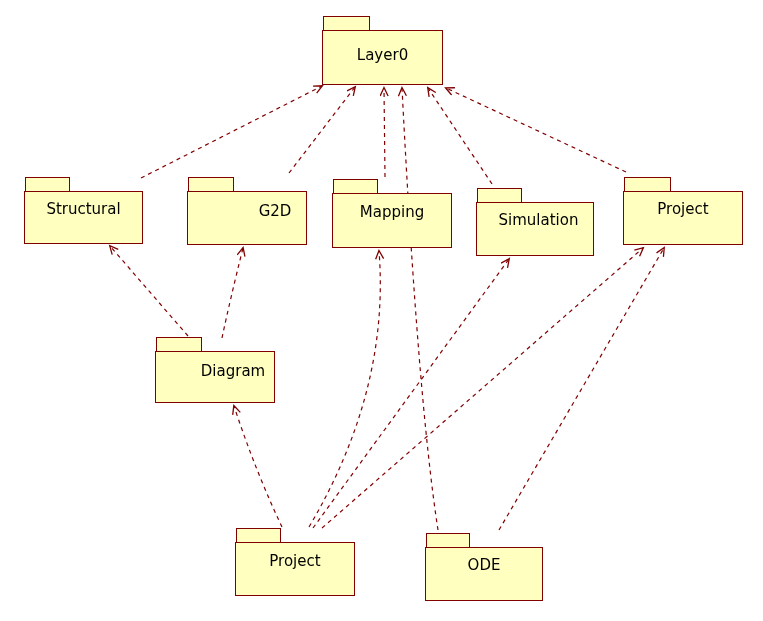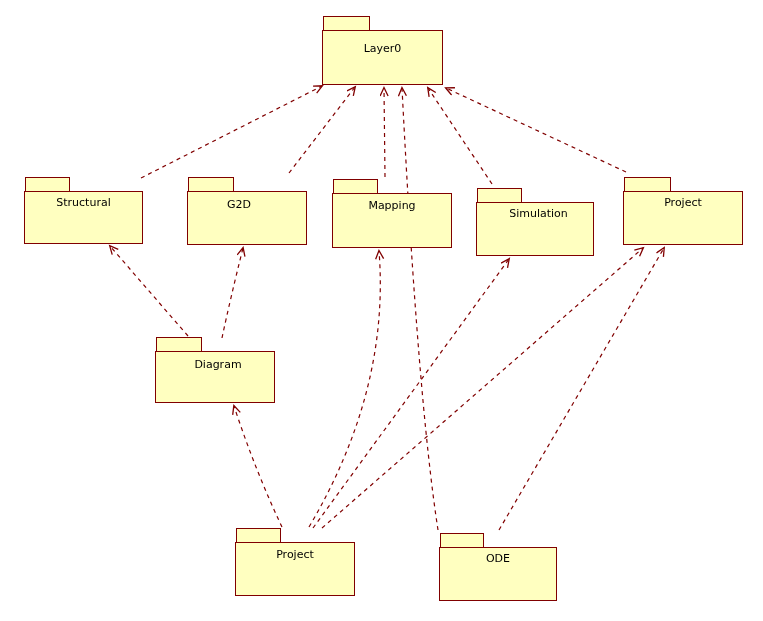--- a/index.html
+++ b/index.html
@@ -51,24 +51,25 @@
     box-sizing: border-box;
     background: #ffffc0;
     border: 1.5px solid #800000;
   }
   .pkg-label {
     position: absolute;
     left: 0;
     width: 100%;
     text-align: center;
     font-family: "DejaVu Sans", sans-serif;
-    font-size: 11px;
+    font-size: 15px;
     color: #000000;
     white-space: nowrap;
     line-height: 13px;
+    margin-top: 7px;
   }
 </style>
 </head>
 <body>
 
 <div id="canvas">
 
   <svg id="edge-layer" viewBox="0 0 763 621" xmlns="http://www.w3.org/2000/svg">
     <defs>
       <marker id="openArrow" markerWidth="12" markerHeight="12" refX="9" refY="4.5" orient="auto" markerUnits="userSpaceOnUse">
@@ -99,47 +100,47 @@
         <div class="pkg-label" style="top: 26px; left: 0px; width: 121px;">Layer0</div>
       </div>
       <div class="pkg" style="left: 24px; top: 177px; width: 119px; height: 67px;">
         <div class="pkg-tab" style="left: 1px; top: 0px; width: 45px; height: 16px;"></div>
         <div class="pkg-body" style="left: 0px; top: 14px; width: 119px; height: 53px;"></div>
         <div class="pkg-label" style="top: 19px; left: 0px; width: 119px;">Structural</div>
       </div>
       <div class="pkg" style="left: 187px; top: 177px; width: 120px; height: 68px;">
         <div class="pkg-tab" style="left: 1px; top: 0px; width: 46px; height: 16px;"></div>
         <div class="pkg-body" style="left: 0px; top: 14px; width: 120px; height: 54px;"></div>
-        <div class="pkg-label" style="top: 21px; left: 0px; width: 104px;">G2D</div>
+        <div class="pkg-label" style="top: 21px; left: 0px; width: 104px; padding-left: 36px;">G2D</div>
       </div>
       <div class="pkg" style="left: 332px; top: 179px; width: 103px; height: 69px;">
         <div class="pkg-tab" style="left: 1px; top: 0px; width: 45px; height: 16px;"></div>
         <div class="pkg-body" style="left: 0px; top: 14px; width: 120px; height: 55px;"></div>
         <div class="pkg-label" style="top: 20px; left: 0px; width: 120px;">Mapping</div>
       </div>
       <div class="pkg" style="left: 476px; top: 188px; width: 118px; height: 68px;">
         <div class="pkg-tab" style="left: 1px; top: 0px; width: 45px; height: 16px;"></div>
         <div class="pkg-body" style="left: 0px; top: 14px; width: 118px; height: 54px;"></div>
         <div class="pkg-label" style="top: 19px; left: 0px; width: 125px;">Simulation</div>
       </div>
       <div class="pkg" style="left: 623px; top: 177px; width: 120px; height: 68px;">
         <div class="pkg-tab" style="left: 1px; top: 0px; width: 47px; height: 16px;"></div>
         <div class="pkg-body" style="left: 0px; top: 14px; width: 120px; height: 54px;"></div>
         <div class="pkg-label" style="top: 19px; left: 0px; width: 120px;">Project</div>
       </div>
       <div class="pkg" style="left: 155px; top: 337px; width: 120px; height: 66px;">
         <div class="pkg-tab" style="left: 1px; top: 0px; width: 46px; height: 16px;"></div>
         <div class="pkg-body" style="left: 0px; top: 14px; width: 120px; height: 52px;"></div>
-        <div class="pkg-label" style="top: 21px; left: 0px; width: 126px;">Diagram</div>
+        <div class="pkg-label" style="top: 21px; left: 0px; width: 126px; padding-left: 15px;">Diagram</div>
       </div>
       <div class="pkg" style="left: 235px; top: 528px; width: 120px; height: 68px;">
         <div class="pkg-tab" style="left: 1px; top: 0px; width: 45px; height: 16px;"></div>
         <div class="pkg-body" style="left: 0px; top: 14px; width: 120px; height: 54px;"></div>
         <div class="pkg-label" style="top: 20px; left: 0px; width: 120px;">Project</div>
       </div>
-      <div class="pkg" style="left: 439px; top: 533px; width: 118px; height: 68px;">
+      <div class="pkg" style="left: 425px; top: 533px; width: 118px; height: 68px;">
         <div class="pkg-tab" style="left: 1px; top: 0px; width: 44px; height: 16px;"></div>
         <div class="pkg-body" style="left: 0px; top: 14px; width: 118px; height: 54px;"></div>
         <div class="pkg-label" style="top: 19px; left: 0px; width: 118px;">ODE</div>
       </div>
     </div>
 
 </div>
 
 </body></html>

